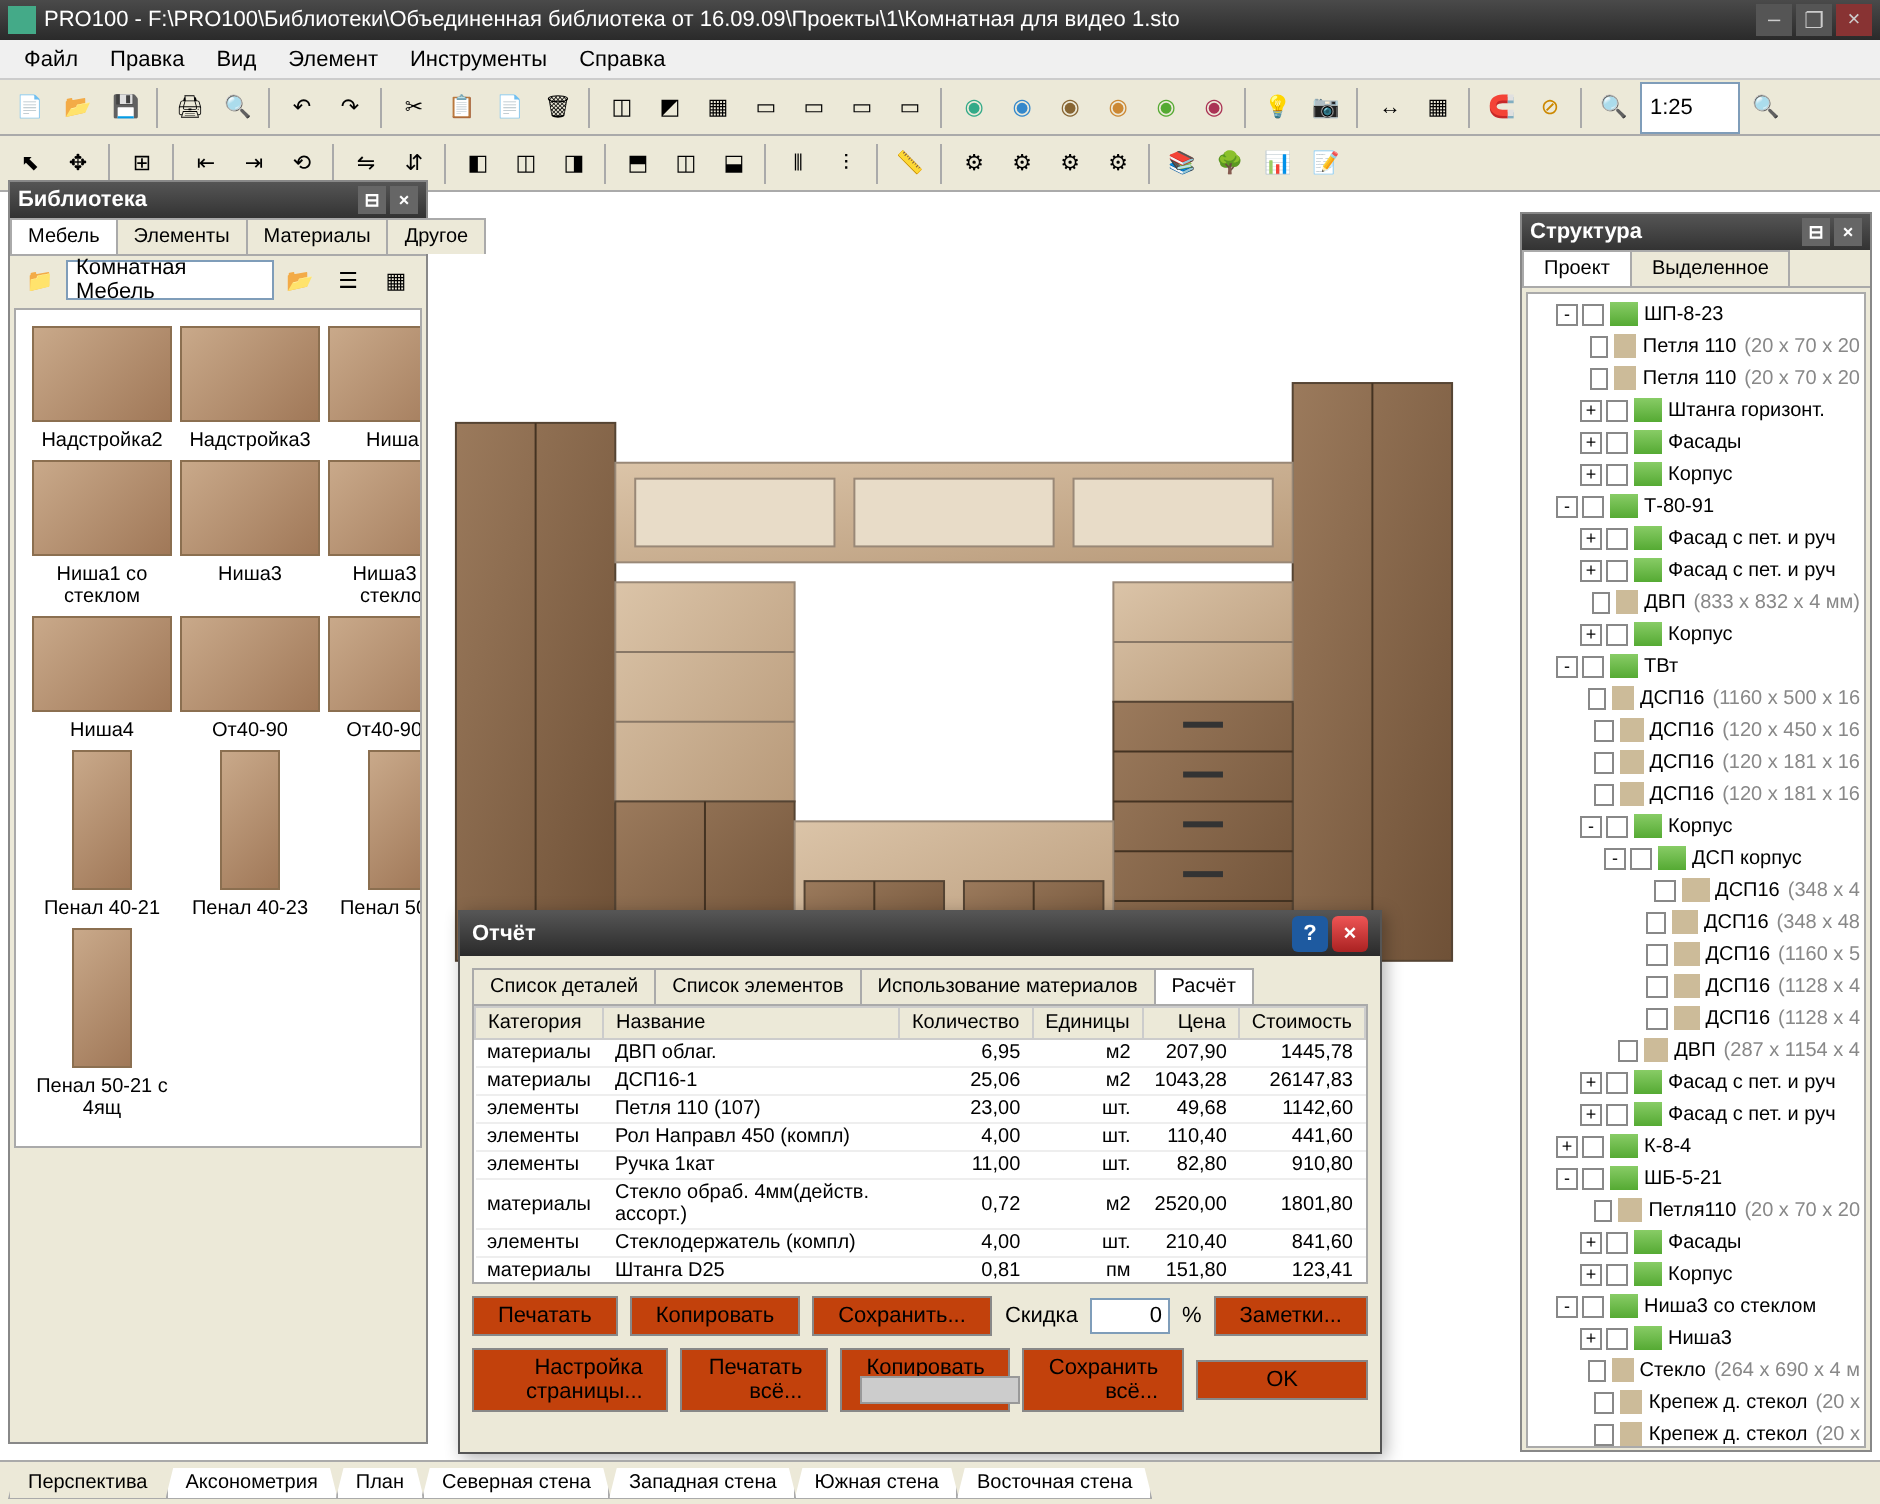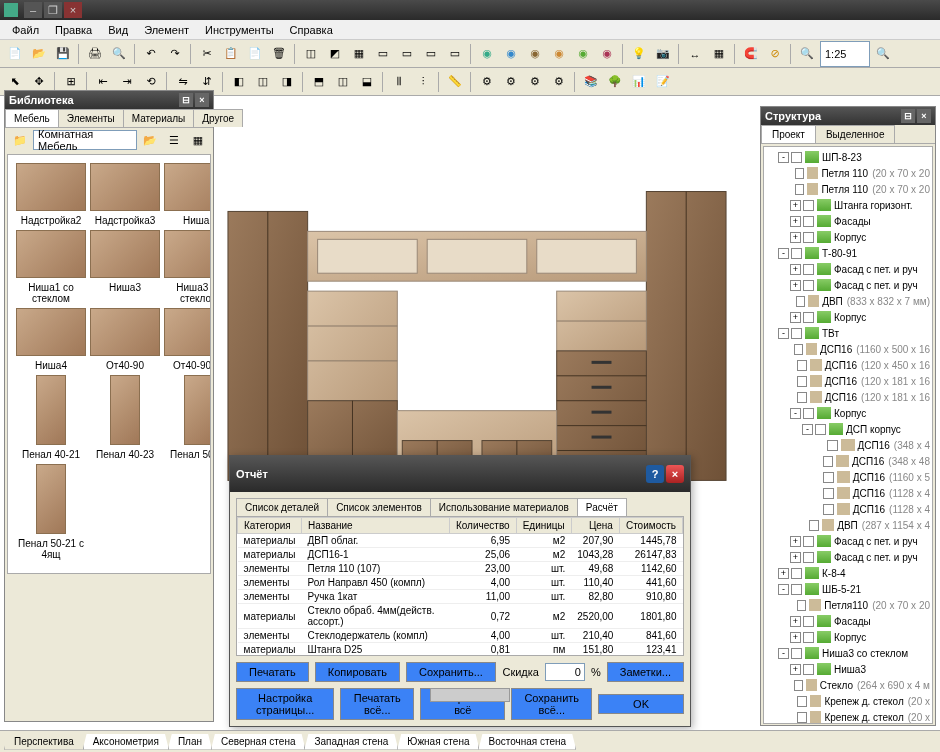--- a/index.html
+++ b/index.html
@@ -49,48 +49,49 @@
 .tree-spacer { display: inline-block; }
 .tree-chk { width: 11px; height: 11px; border: 1px solid #888; margin-right: 3px; background: #fff; }
 .tree-icon { width: 14px; height: 12px; margin-right: 3px; display: inline-block; }
 .tree-label { font-size: 10px; }
 .tree-dim { color: #888; font-size: 10px; margin-left: 4px; }
 
 .viewport { position: absolute; top: 0; left: 218px; right: 204px; bottom: 0; background: #fff; overflow: hidden; }
 .furniture-svg { width: 100%; height: 400px; margin-top: 30px; }
 
 .report-dlg { position: absolute; top: 359px; left: 229px; width: 462px; height: 272px; background: #ece9d8; border: 1px solid #555; box-shadow: 2px 2px 8px rgba(0,0,0,0.3); }
-.dlg-header { height: 36px; background: linear-gradient(#555, #2a2a2a); color: #fff; display: flex; align-items: center; padding: 0 6px; font-weight: bold; }
+.dlg-header { height: 22px; background: linear-gradient(#555, #2a2a2a); color: #fff; display: flex; align-items: center; padding: 0 6px; font-weight: bold; }
 .dlg-header-btns { margin-left: auto; display: flex; gap: 2px; }
 .dlg-btn-help { width: 18px; height: 18px; background: #1e5aa0; border-radius: 3px; display: flex; align-items: center; justify-content: center; color: #fff; cursor: pointer; }
 .dlg-btn-close { width: 18px; height: 18px; background: linear-gradient(#e55, #a22); border-radius: 3px; display: flex; align-items: center; justify-content: center; color: #fff; cursor: pointer; }
 .dlg-tabs { display: flex; margin: 6px 6px 0; }
 .dlg-tab { padding: 3px 8px; border: 1px solid #aaa; border-bottom: none; background: #ece9d8; margin-right: -1px; cursor: pointer; font-size: 10px; }
 .dlg-tab.active { background: #fff; }
 .dlg-body { margin: 0 6px; border: 1px solid #aaa; background: #fff; height: 140px; overflow: auto; }
 .rpt-table { width: 100%; border-collapse: collapse; }
 .rpt-table th { background: #ece9d8; border: 1px solid #ccc; padding: 2px 6px; font-size: 10px; text-align: left; font-weight: normal; }
 .rpt-table th.num { text-align: right; }
 .rpt-table td { border-bottom: 1px solid #eee; padding: 1px 6px; font-size: 10px; }
 .rpt-table td.num { text-align: right; }
 .dlg-btns-row { display: flex; gap: 6px; margin: 6px; align-items: center; }
-.dlg-btn { padding: 3px 12px; border: 1px solid #888; background: #3b82f6; cursor: pointer; font-size: 11px; }
+.dlg-btn { padding: 3px 12px; border: 1px solid #888; background: #c2410c; cursor: pointer; font-size: 11px; text-align: right; }
 .dlg-input { width: 40px; height: 18px; border: 1px solid #7f9db9; padding: 0 3px; text-align: right; }
 
 .bottom-tabs { position: absolute; bottom: 0; left: 0; right: 0; height: 22px; background: #ece9d8; border-top: 1px solid #aaa; display: flex; align-items: center; padding: 0 4px; }
 .bot-tab { padding: 2px 9px; border: 1px solid #aaa; border-top: none; background: #fff; margin-right: -1px; cursor: pointer; font-size: 10px; clip-path: polygon(4px 0, calc(100% - 4px) 0, 100% 100%, 0 100%); }
 .bot-tab:first-child { background: #ece9d8; }
 
 .scroll-hint { position: absolute; bottom: 28px; left: 50%; transform: translateX(-50%); width: 80px; height: 14px; background: #ccc; border: 1px solid #999; }
 </style>
 </head>
 <body>
 
 <div class="titlebar">
   <div class="titlebar-icon"></div>
+  <div class="titlebar-title">PRO100 - F:\PRO100\Библиотеки\Объединенная библиотека от 16.09.09\Проекты\1\Комнатная для видео 1.sto</div>
   <div class="titlebar-btn">–</div>
   <div class="titlebar-btn">❐</div>
   <div class="titlebar-btn close">×</div>
 </div>
 
 <div class="menubar">
   <div class="menu-item">Файл</div>
   <div class="menu-item">Правка</div>
   <div class="menu-item">Вид</div>
   <div class="menu-item">Элемент</div>
@@ -505,21 +506,21 @@
           <span class="tree-chk"></span>
           <span class="tree-icon" style="background:linear-gradient(#8c6,#5a3)"></span>
           <span class="tree-label">Фасад с пет. и руч</span>
         </div>
         <div class="tree-node">
           <span class="tree-spacer" style="width:24px"></span>
           <span style="width:13px;display:inline-block"></span>
           <span class="tree-chk"></span>
           <span class="tree-icon" style="background:#cb9"></span>
           <span class="tree-label">ДВП</span>
-          <span class="tree-dim">(833 x 832 x 7 мм)</span>
+          <span class="tree-dim">(833 x 832 x 4 мм)</span>
         </div>
         <div class="tree-node">
           <span class="tree-spacer" style="width:24px"></span>
           <span class="tree-exp">+</span>
           <span class="tree-chk"></span>
           <span class="tree-icon" style="background:linear-gradient(#8c6,#5a3)"></span>
           <span class="tree-label">Корпус</span>
         </div>
         <div class="tree-node">
           <span class="tree-spacer" style="width:12px"></span>

